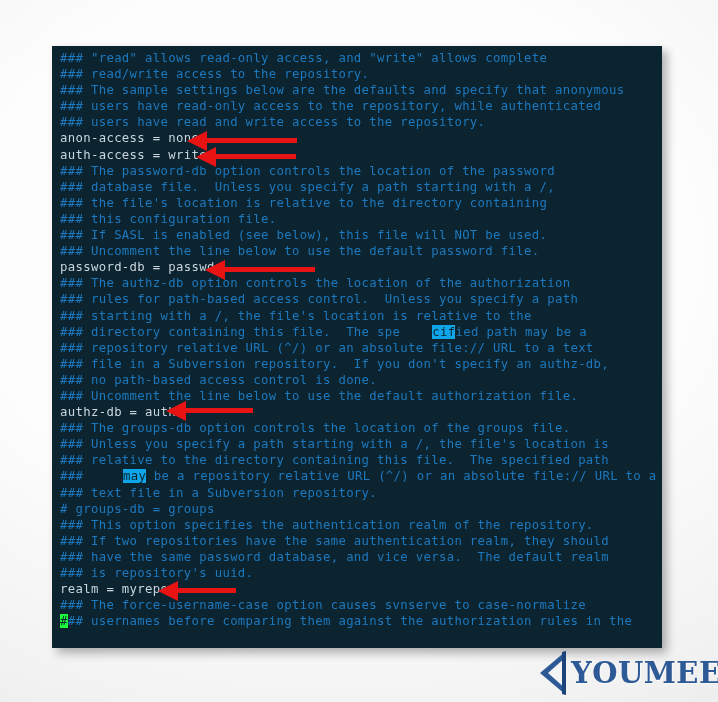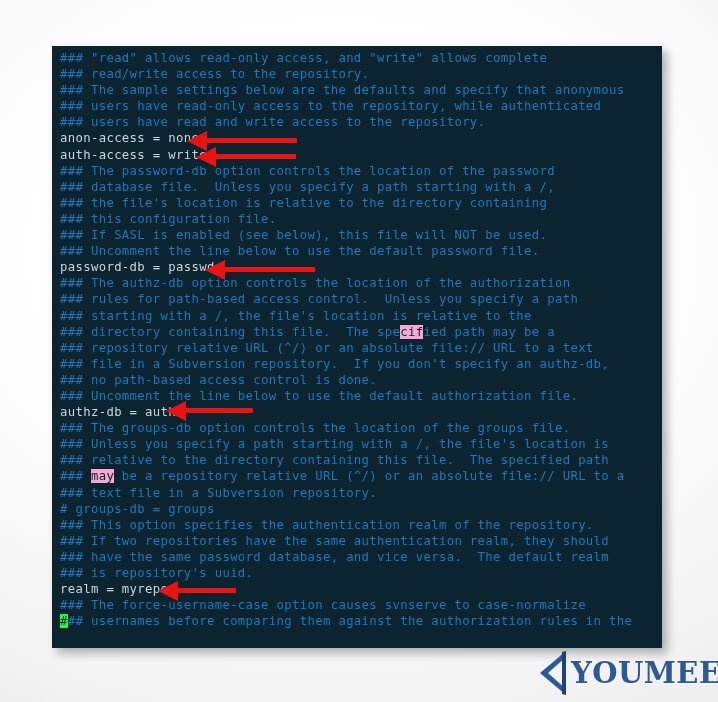--- a/index.html
+++ b/index.html
@@ -50,22 +50,23 @@
   }
 
   .ln { height: 16.1px; }
   .cmt  { color: #1e78bd; }
   
   .cfg  { color: #c9d6dd; }
   
   .cfgcmt { color: #1e78bd; margin-top: 40px; }
   
   .hl {
-    background: #f9a8d4;
+    background: #0ea5e9;
     color: #0b2430;
+    margin-left: 32px;
   }
   
   .cursor {
     background: #1aff3c;
     color: #0b2430;
   }
 
   
   .arrow {
     position: absolute;

